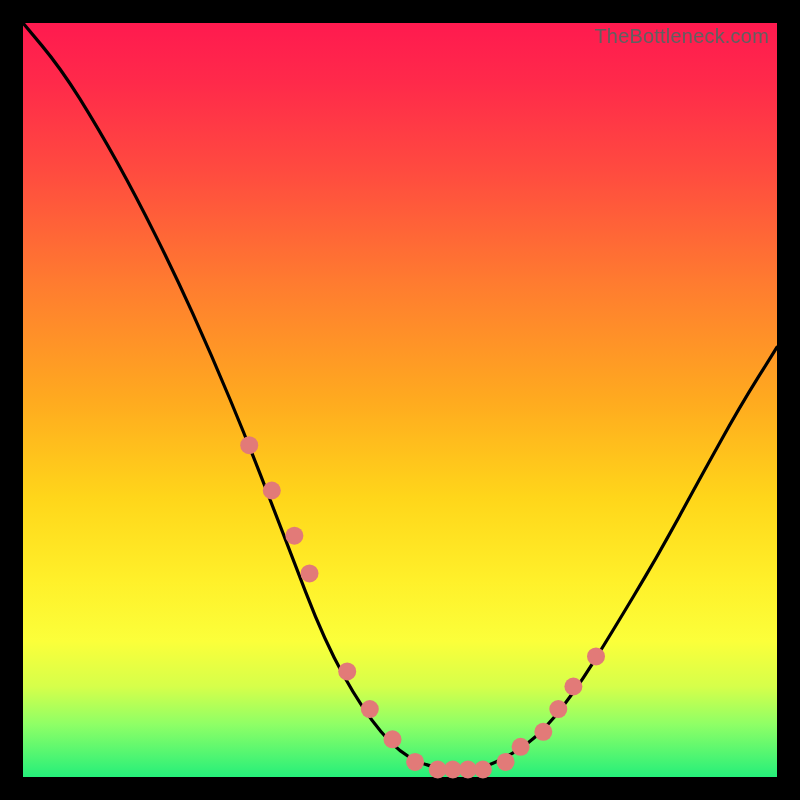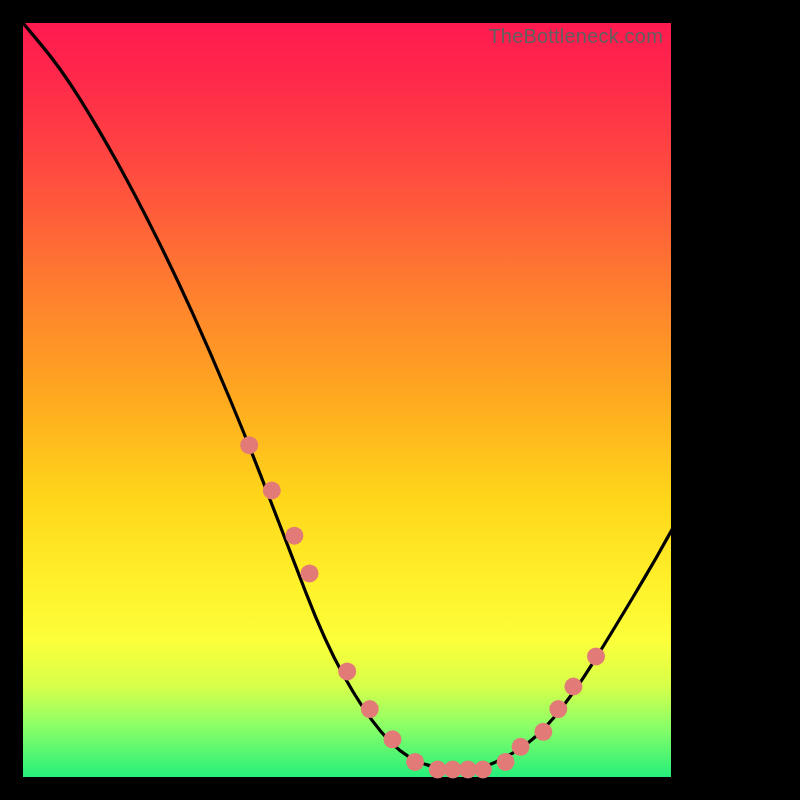--- a/index.html
+++ b/index.html
@@ -16,21 +16,21 @@
     left: 0;
     top: 0;
     width: 800px;
     height: 800px;
     background: #000;
   }
   .plot {
     position: absolute;
     left: 23px;
     top: 23px;
-    width: 648px;
+    width: 754px;
     height: 754px;
     
     background: linear-gradient(to bottom,
       #ff1a4f 0%,
       #ff2a4a 8%,
       #ff4c3f 20%,
       #ff7d2f 35%,
       #ffaa1f 50%,
       #ffd61a 63%,
       #fff02a 74%,

